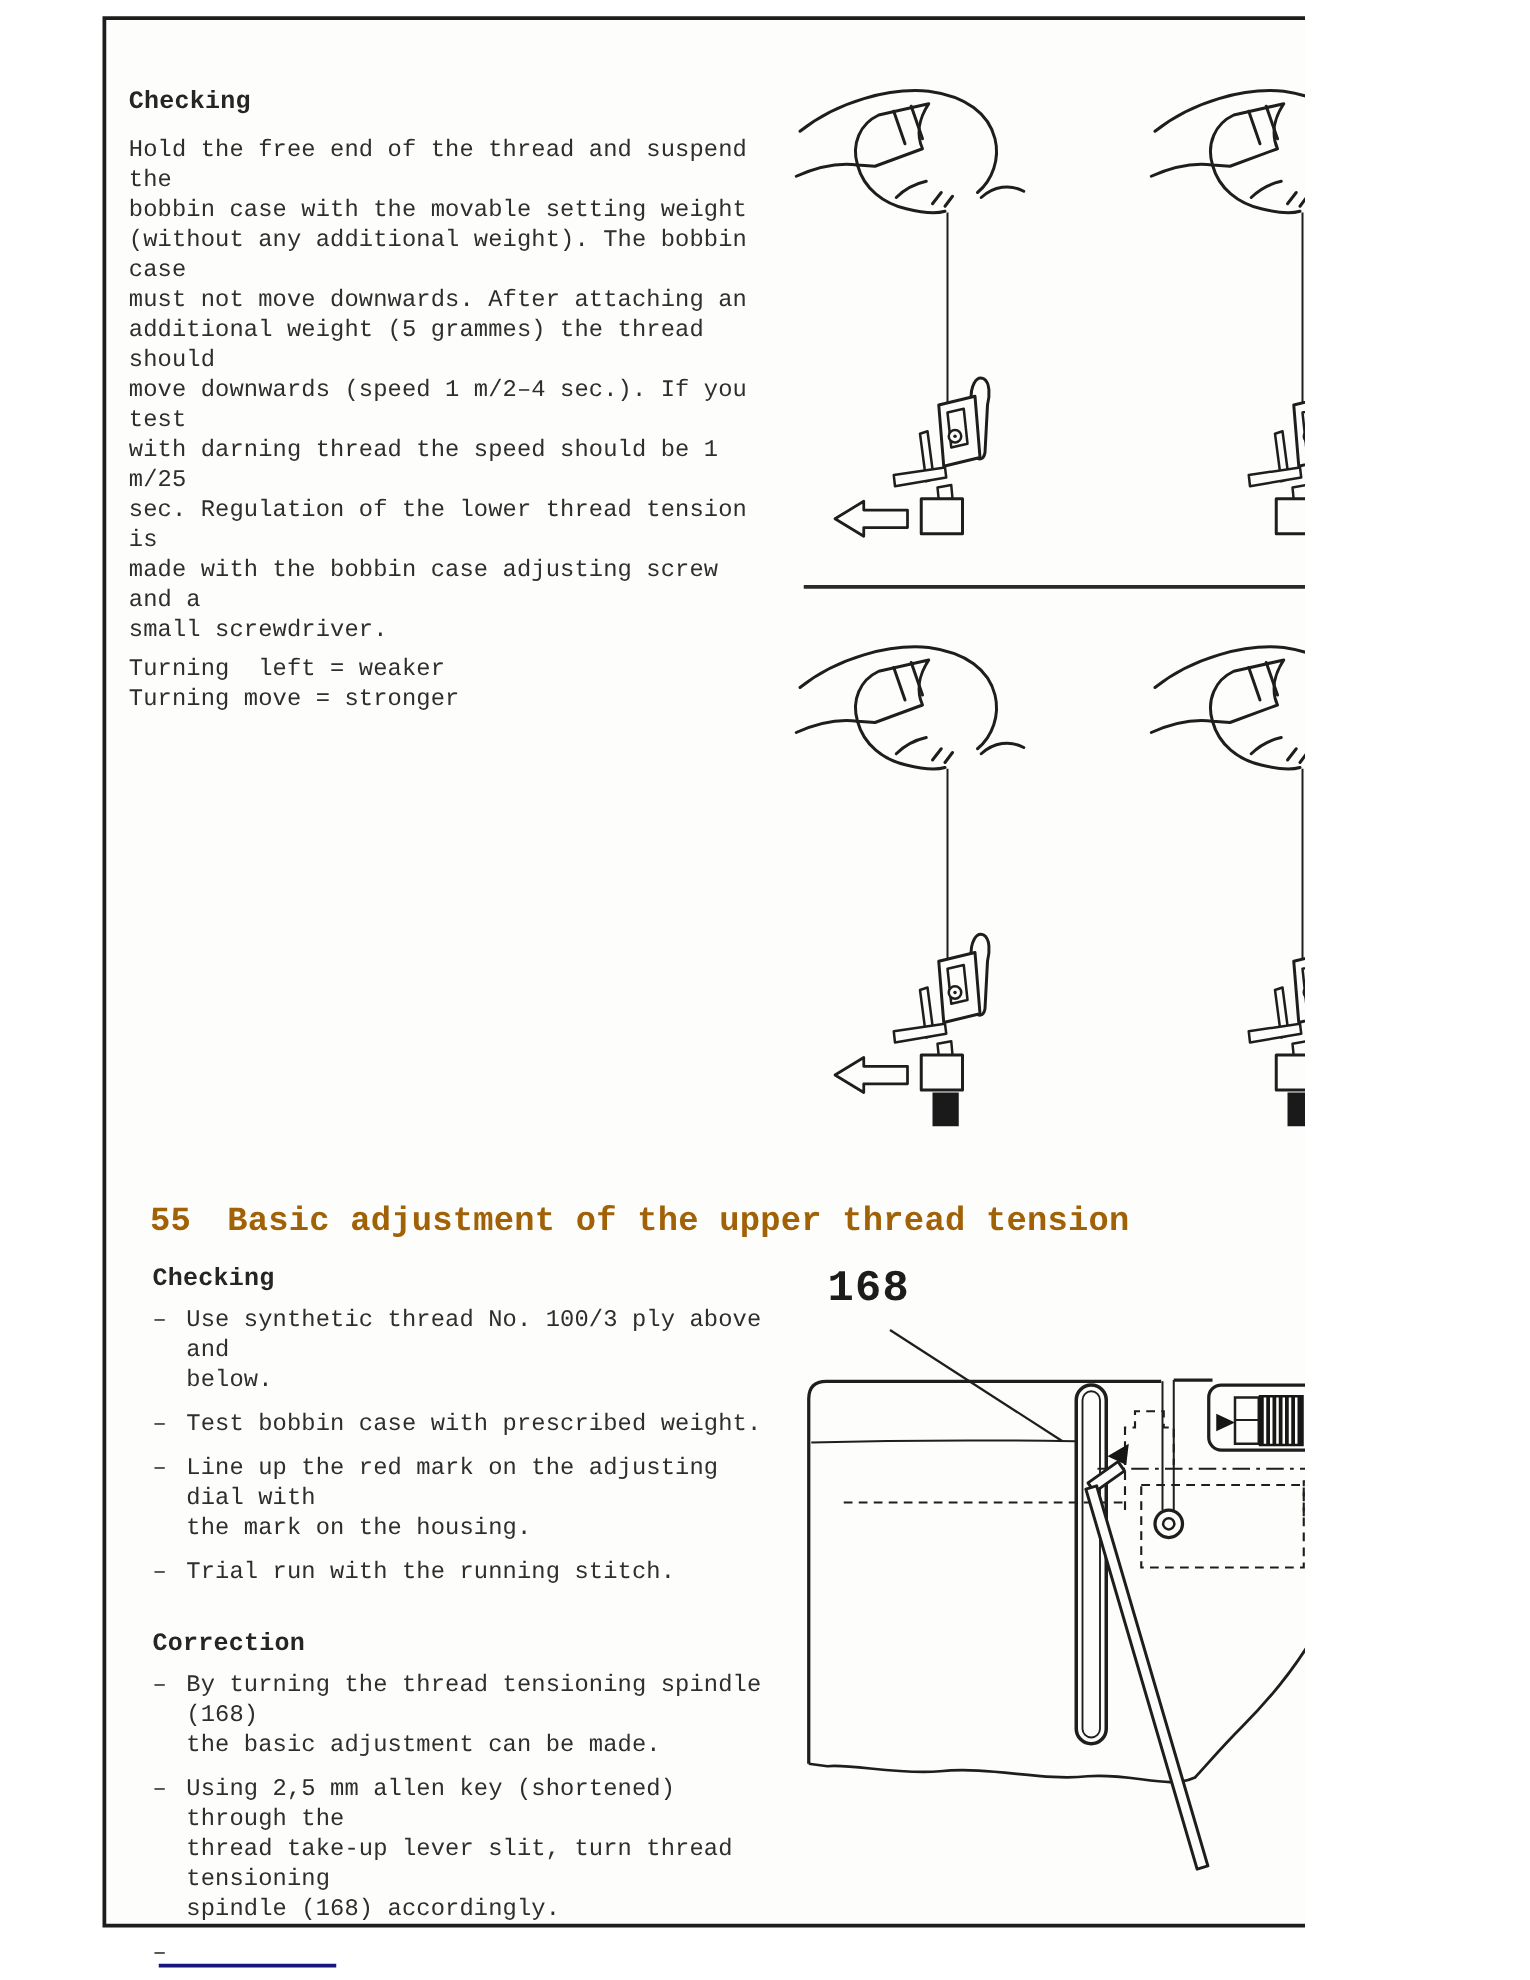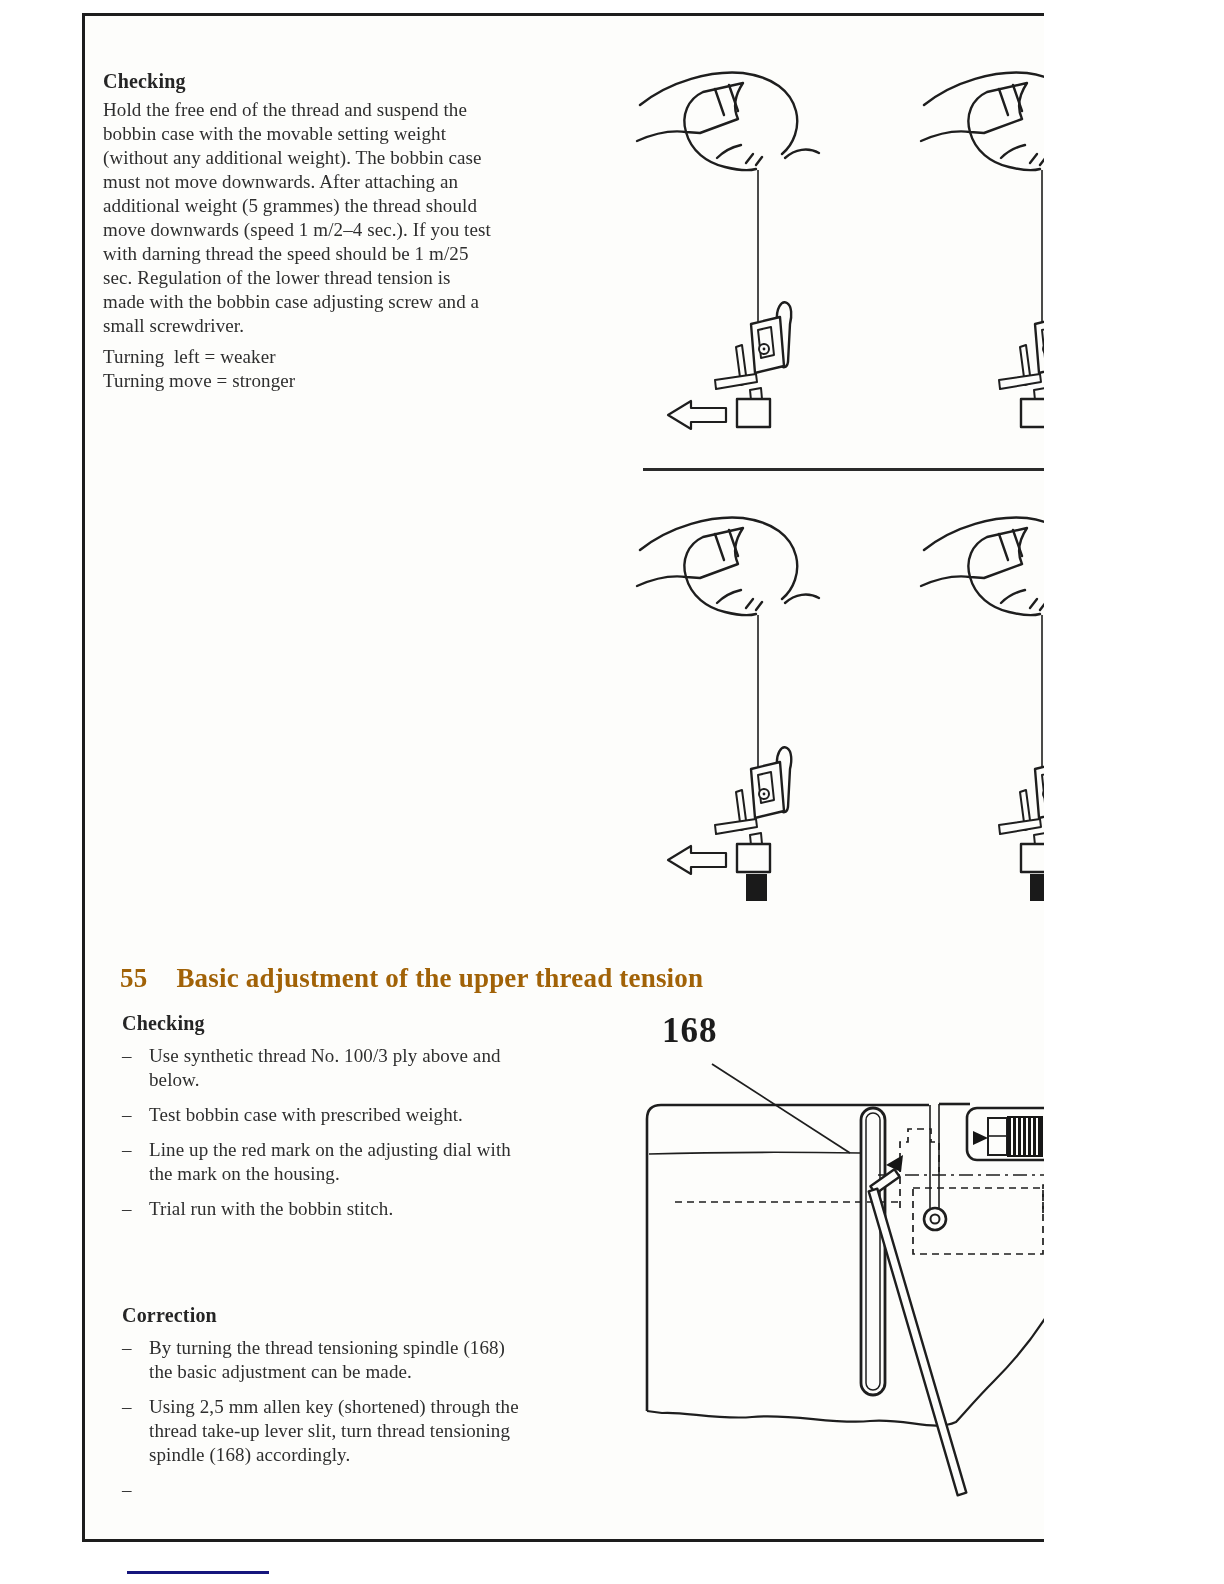--- a/index.html
+++ b/index.html
@@ -1,30 +1,30 @@
 <!DOCTYPE html>
 <html><head>
 <meta charset="utf-8">
 <style>
   html,body{margin:0;padding:0;background:#ffffff;}
   .canvas{
     position:relative;width:1044px;height:1584px;background:#ffffff;
-    font-family:Liberation Serif, serif;color:#2b2b2b;overflow:hidden;
+    font-family:Liberation Mono, monospace;color:#2b2b2b;overflow:hidden;
   }
   .abs{position:absolute;}
   .frame{
     left:82px;top:13px;width:1049px;height:1529px;
     border:3px solid #1d1d1d;background:#fdfdfb;box-sizing:border-box;
   }
   .h-sub{font-size:20px;font-weight:bold;letter-spacing:.2px;color:#252525;}
   .body-text{font-size:19px;line-height:24px;letter-spacing:.1px;color:#2e2e2e;}
   .preline{white-space:pre-line;}
   .prewrap{white-space:pre-wrap;}
   .col-left{left:103px;top:70px;width:505px;}
-  .col-left .para1{margin-top:5px;}
+  .col-left .para1{margin-top:15px;}
   .turning{margin-top:7px;}
   .para2{margin-top:9px;}
   .section-head{
     left:120px;top:963px;display:flex;gap:29px;align-items:baseline;
     font-size:27px;font-weight:bold;color:#a16207;letter-spacing:.2px;
   }
   .sub-checking{left:122px;top:1012px;}
   .list{width:495px;}
   .list-checking{left:122px;top:1044px;}
   .sub-correction{left:122px;top:1304px;}
@@ -145,21 +145,21 @@
       <span class="marker">–</span>
       <span class="preline">Test bobbin case with prescribed weight.</span>
     </div>
     <div class="item">
       <span class="marker">–</span>
       <span class="preline">Line up the red mark on the adjusting dial with
 the mark on the housing.</span>
     </div>
     <div class="item">
       <span class="marker">–</span>
-      <span class="preline">Trial run with the bobbin stitch.</span>
+      <span class="preline">Trial run with the running stitch.</span>
     </div>
   </div>
 
   <div class="abs h-sub sub-correction">Correction</div>
   <div class="abs blist list list-correction body-text">
     <div class="item">
       <span class="marker">–</span>
       <span class="preline">By turning the thread tensioning spindle (168)
 the basic adjustment can be made.</span>
     </div>

